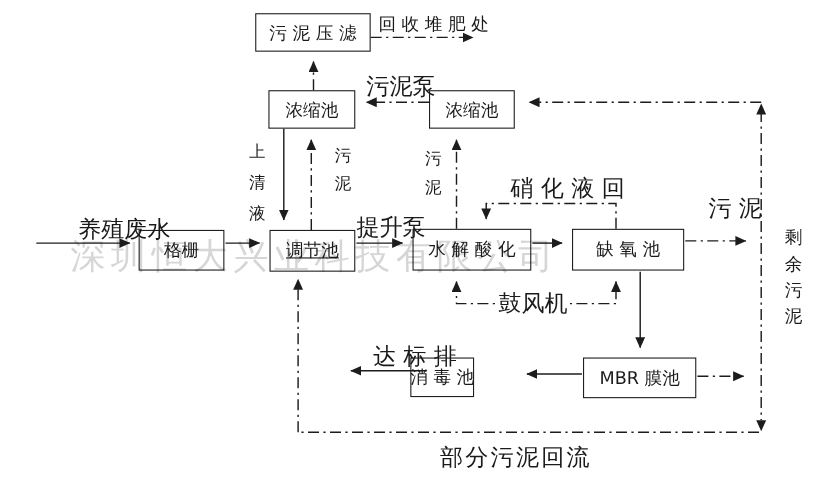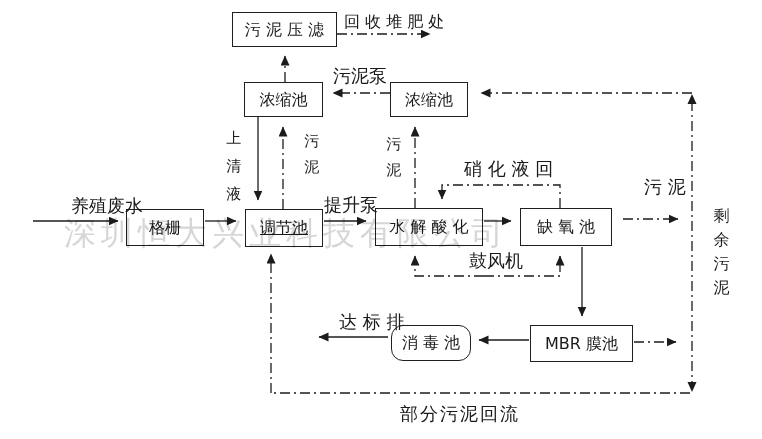--- a/index.html
+++ b/index.html
@@ -7,21 +7,21 @@
     position:relative;width:762px;height:439px;background:#ffffff;overflow:hidden;
     font-family:"DejaVu Sans","Liberation Sans",sans-serif;color:#1a1a1a;
   }
   .lines{position:absolute;left:0;top:0;z-index:3;}
   .box{
     position:absolute;z-index:2;background:#ffffff;border:1.5px solid #1f1f1f;
     display:flex;align-items:center;justify-content:center;
     font-size:16px;line-height:1;white-space:nowrap;box-sizing:border-box;
   }
   .lbl{
-    position:absolute;z-index:4;font-size:18px;line-height:1.15;white-space:nowrap;
+    position:absolute;z-index:4;font-size:21px;line-height:1.15;white-space:nowrap;
   }
   .vlbl{
     position:absolute;z-index:4;font-size:15px;width:1.15em;word-break:break-all;
     white-space:normal;text-align:right;
   }
   .wbg{background:#ffffff;padding:0 2px;}
   .watermark{
     position:absolute;z-index:6;left:64px;top:212px;font-size:32px;letter-spacing:5px;
     color:#c9c9c9;opacity:.75;white-space:nowrap;pointer-events:none;
     mix-blend-mode:multiply;font-family:"DejaVu Sans","Liberation Sans",sans-serif;
@@ -83,38 +83,38 @@
     </div>
   <div class="box" style="left:126px;top:209px;width:78px;height:37px;">
       <span>格栅</span>
     </div>
   <div class="box" style="left:245px;top:209px;width:78px;height:38px;text-decoration:underline;">
       <span>调节池</span>
     </div>
   <div class="box" style="left:375px;top:208px;width:108px;height:38px;">
       <span>水 解 酸 化</span>
     </div>
-  <div class="box" style="left:520px;top:208px;width:92px;height:38px;">
+  <div class="box" style="left:520px;top:208px;width:102px;height:38px;">
       <span>缺 氧 池</span>
     </div>
-  <div class="box" style="left:391px;top:325px;width:80px;height:36px;border-radius:12px;">
+  <div class="box" style="left:373px;top:325px;width:58px;height:36px;">
       <span>消 毒 池</span>
     </div>
   <div class="box" style="left:530px;top:325px;width:103px;height:37px;">
       <span>MBR 膜池</span>
     </div>
 
   <div class="lbl" style="left:344px;top:13px;font-size:16px;">回 收 堆 肥 处</div>
   <div class="lbl" style="left:333px;top:66px;">污泥泵</div>
   <div class="vlbl" style="left:224px;top:124px;line-height:28px;">上清液</div>
   <div class="vlbl" style="left:302px;top:128px;line-height:26px;">污泥</div>
   <div class="vlbl" style="left:384px;top:131px;line-height:26px;">污泥</div>
   <div class="lbl" style="left:45px;top:196px;margin-left:26px;">养殖废水</div>
   <div class="lbl" style="left:324px;top:195px;">提升泵</div>
   <div class="lbl" style="left:464px;top:159px;">硝 化 液 回</div>
   <div class="lbl" style="left:644px;top:177px;">污 泥</div>
   <div class="vlbl" style="left:711px;top:204px;font-size:16px;line-height:24px;">剩余污泥</div>
-  <div class="lbl wbg" style="left:451px;top:251px;z-index:5;margin-left:16px;">鼓风机</div>
+  <div class="lbl wbg" style="left:451px;top:264px;z-index:5;">鼓风机</div>
   <div class="lbl" style="left:311px;top:312px;margin-left:28px;">达 标 排</div>
   <div class="lbl" style="left:400px;top:404px;letter-spacing:2px;">部分污泥回流</div>
 
   <div class="watermark">深圳恒大兴业科技有限公司</div>
 </div>
 
 </body></html>

